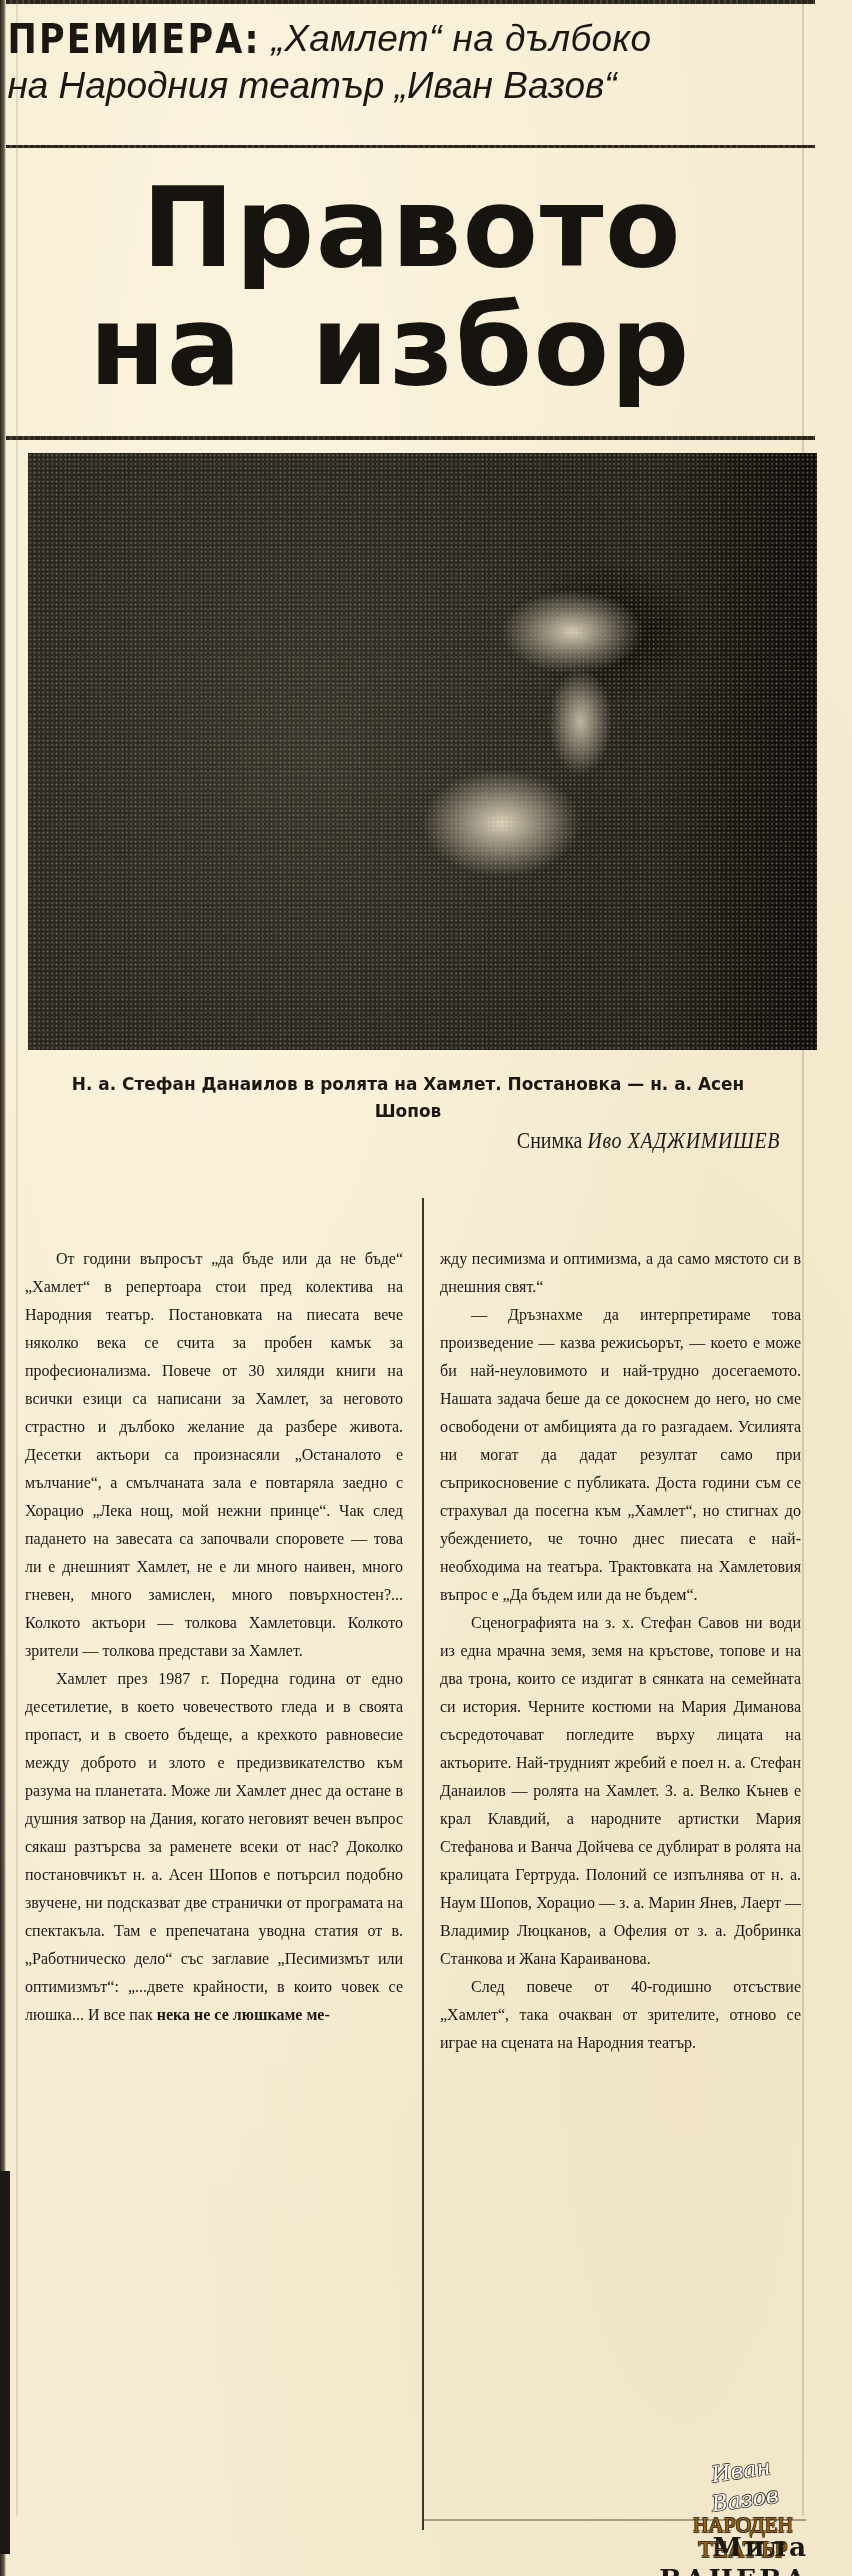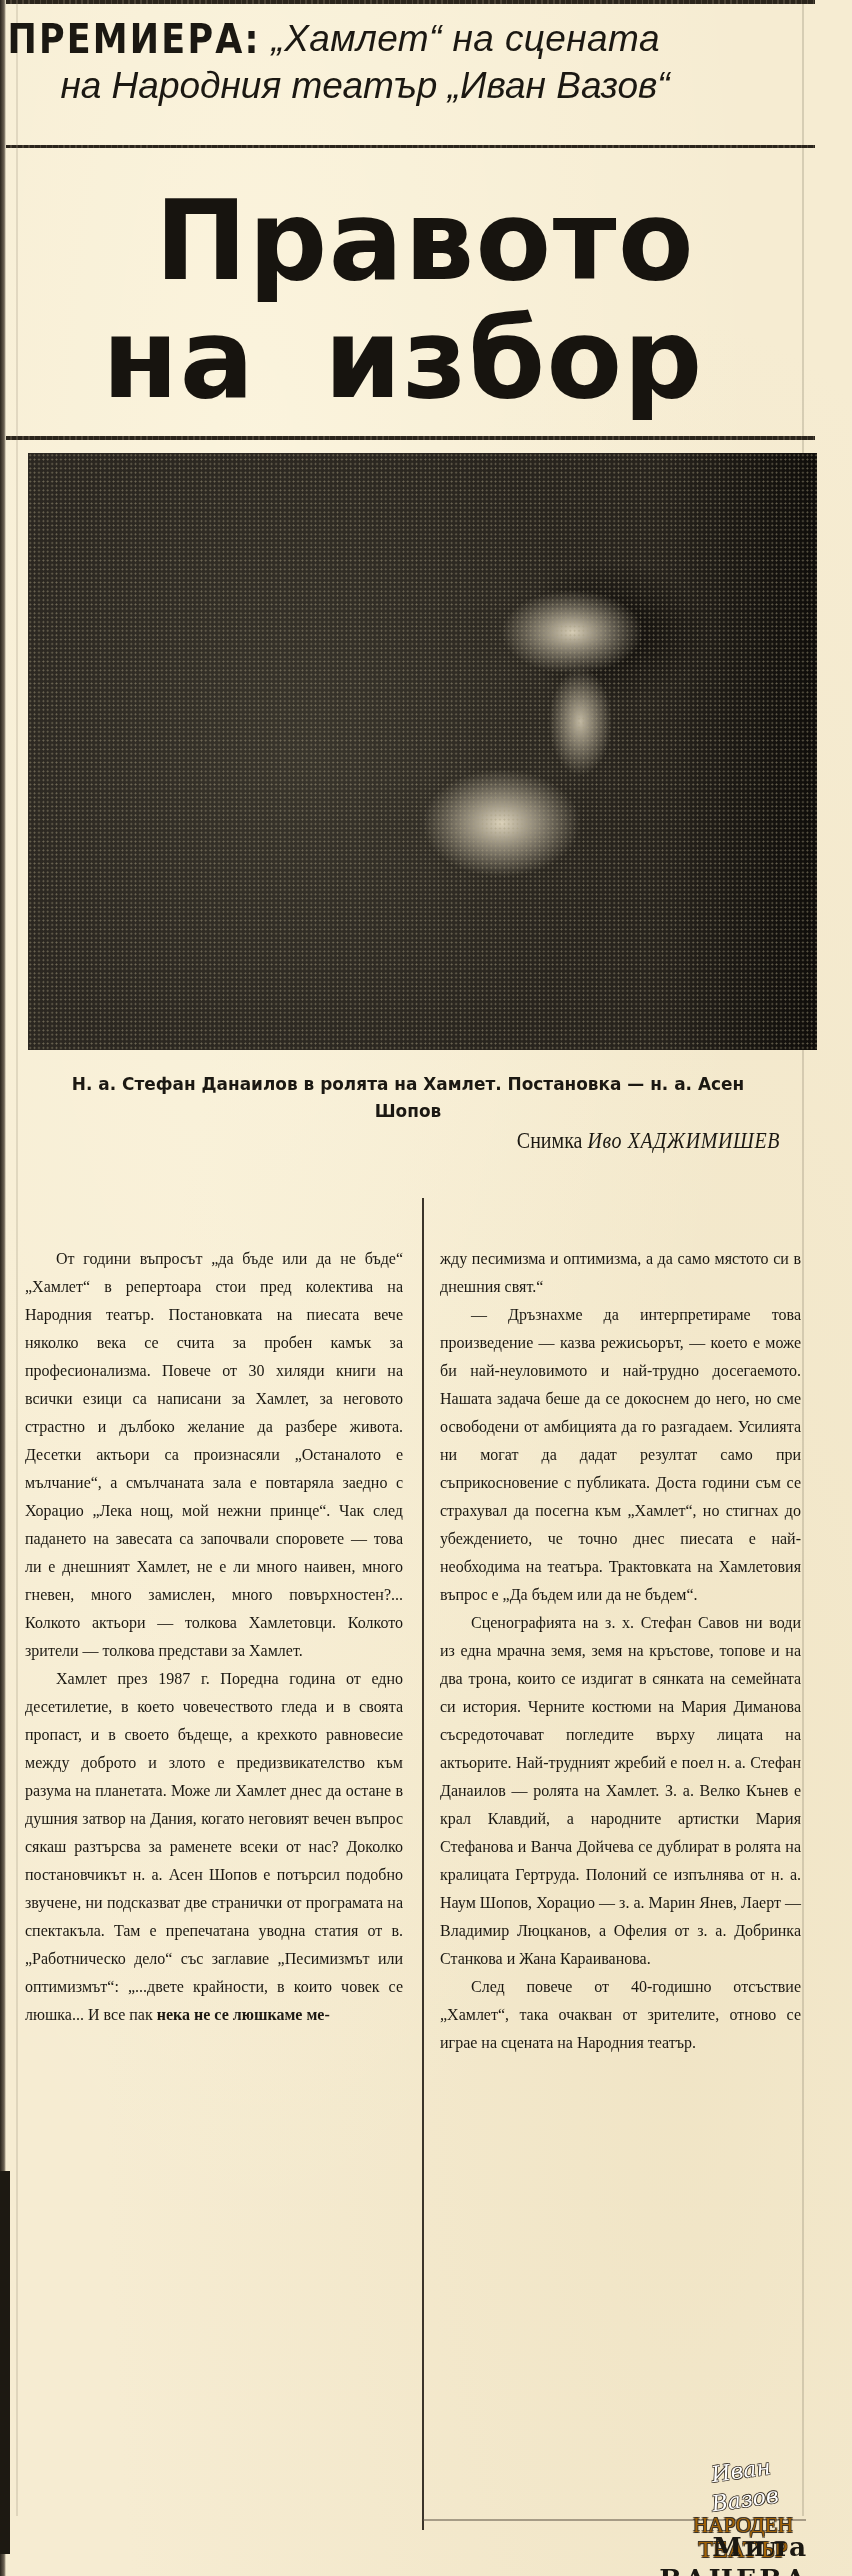--- a/index.html
+++ b/index.html
@@ -46,21 +46,21 @@
       letter-spacing: 0.4px;
     }
     .kicker-label {
       font-weight: 900; font-family: "DejaVu Sans", sans-serif;
       letter-spacing: 2.2px; font-size: 35px;
       transform: scaleY(1.15); display: inline-block;
     }
     .kicker-rest { font-style: italic; font-size: 37px; }
     .kicker-line2 {
       font-size: 37px; line-height: 47px; font-style: italic;
-      padding-left: 53px; white-space: nowrap;
+      white-space: nowrap;
     }
     .rule {
       position: absolute; left: 5.9px; width: 809px; height: 3.7px;
       background: repeating-linear-gradient(90deg, #2b251c 0 4.4px, #4a4236 4.4px 5.9px);
     }
     .rule.top { top: 0px; }
     .rule.mid { top: 145px; height: 2.9px; }
     .rule.under { top: 436px; height: 4.4px; }
 
     
@@ -162,28 +162,28 @@
 <div class="left-faint-line"></div>
 <div class="right-faint-line"></div>
 <div class="left-edge"></div>
 <div class="left-edge-bottom"></div>
 
 <div class="rule top"></div>
 
 <div class="kicker">
   <div class="kicker-line1">
     <span class="kicker-label">ПРЕМИЕРА:</span>
-    <span class="kicker-rest">„Хамлет“ на сцената</span>
+    <span class="kicker-rest">„Хамлет“ на дълбоко</span>
   </div>
   <div class="kicker-line2">на Народния театър „Иван Вазов“</div>
 </div>
 
 <div class="rule mid"></div>
 
-<h1 class="headline" style="margin:13px;">
+<h1 class="headline" style="margin:0;">
   <span style="display:block;">Правото</span>
   <span class="hl-line2">на избор</span>
 </h1>
 
 <div class="rule under"></div>
 
 <div class="photo" role="img" aria-label="Stage photo: actor as Hamlet in dark costume, hands clasped, looking upward"></div>
 
 <div class="caption">Н. а. Стефан Данаилов в ролята на Хамлет. Постановка — н. а. Асен Шопов</div>
 <div class="credit">

